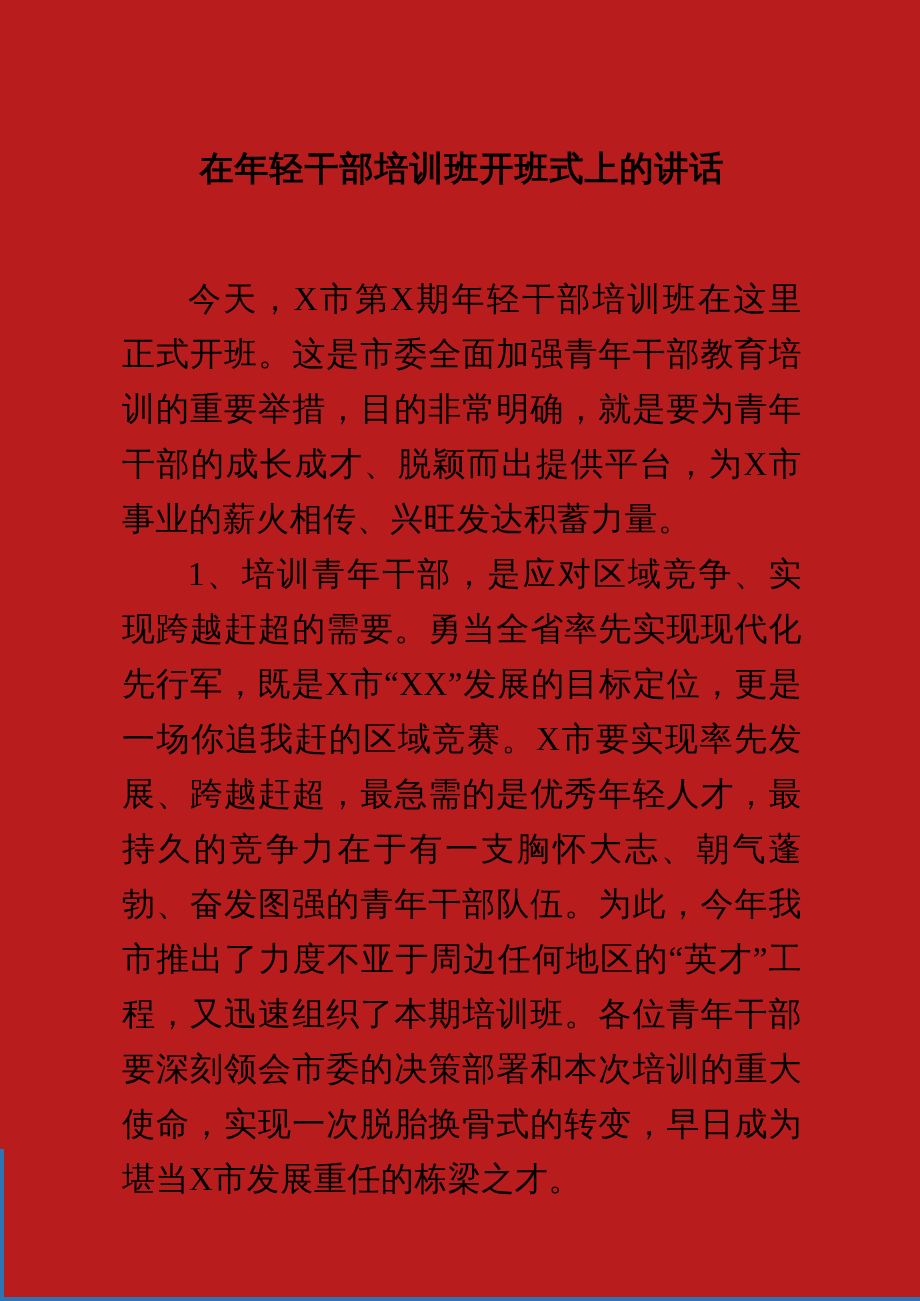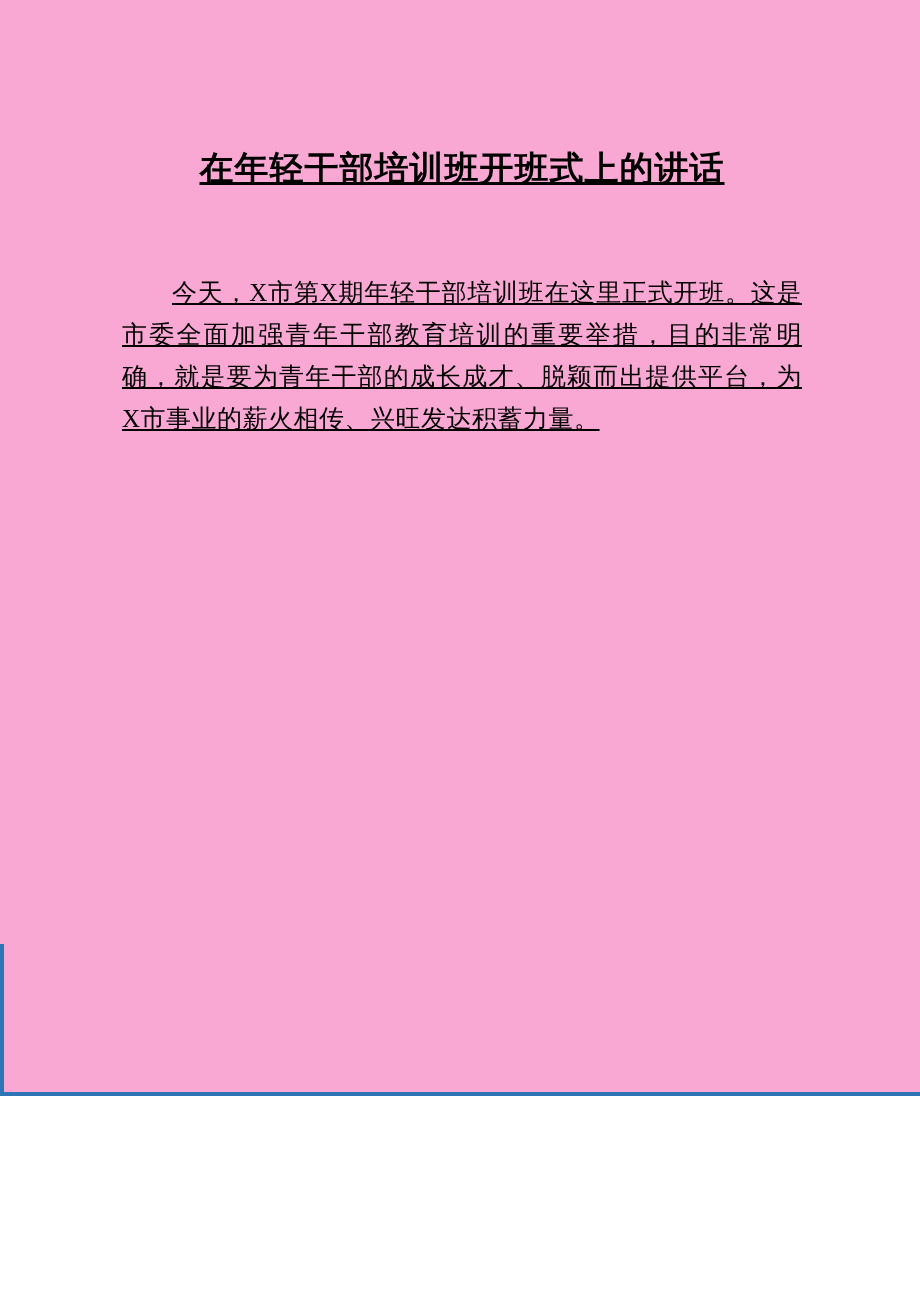--- a/index.html
+++ b/index.html
@@ -7,40 +7,39 @@
   body {
     width: 920px;
     height: 1301px;
     background: #ffffff;
     font-family: "Liberation Serif", serif;
     color: #000000;
   }
   .page {
     position: relative;
     width: 920px;
-    height: 1096px;
-    background: #f9a8d4;
+    height: 1301px;
+    background: #b91c1c;
     overflow: hidden;
-    text-decoration: underline;
   }
   .content {
     padding: 146px 118px 0 122px;
   }
   .doc-title {
     font-family: "Liberation Sans", sans-serif;
     font-weight: bold;
     font-size: 34px;
     line-height: 1.3;
     text-align: center;
     letter-spacing: 1px;
     margin: 0 0 82px 0;
   }
   .para {
-    font-size: 25px;
-    line-height: 42px;
+    font-size: 33px;
+    line-height: 55px;
     text-align: justify;
     text-indent: 2em;
     margin: 0;
     letter-spacing: 0.5px;
   }
   .para.heading {
     font-family: "Liberation Sans", sans-serif;
     font-weight: bold;
   }
   .border-line {
@@ -64,17 +63,18 @@
 <body>
 
 <div class="page">
   <div class="content">
     <h1 class="doc-title">在年轻干部培训班开班式上的讲话</h1>
 
     <p class="para">今天，X市第X期年轻干部培训班在这里正式开班。这是市委全面加强青年干部教育培训的重要举措，目的非常明确，就是要为青年干部的成长成才、脱颖而出提供平台，为X市事业的薪火相传、兴旺发达积蓄力量。</p>
 
 
 
+    <p class="para">1、培训青年干部，是应对区域竞争、实现跨越赶超的需要。勇当全省率先实现现代化先行军，既是X市“XX”发展的目标定位，更是一场你追我赶的区域竞赛。X市要实现率先发展、跨越赶超，最急需的是优秀年轻人才，最持久的竞争力在于有一支胸怀大志、朝气蓬勃、奋发图强的青年干部队伍。为此，今年我市推出了力度不亚于周边任何地区的“英才”工程，又迅速组织了本期培训班。各位青年干部要深刻领会市委的决策部署和本次培训的重大使命，实现一次脱胎换骨式的转变，早日成为堪当X市发展重任的栋梁之才。</p>
   </div>
 
   <div class="border-line border-left-line"></div>
   <div class="border-line border-bottom-line"></div>
 </div>
 
 </body></html>

